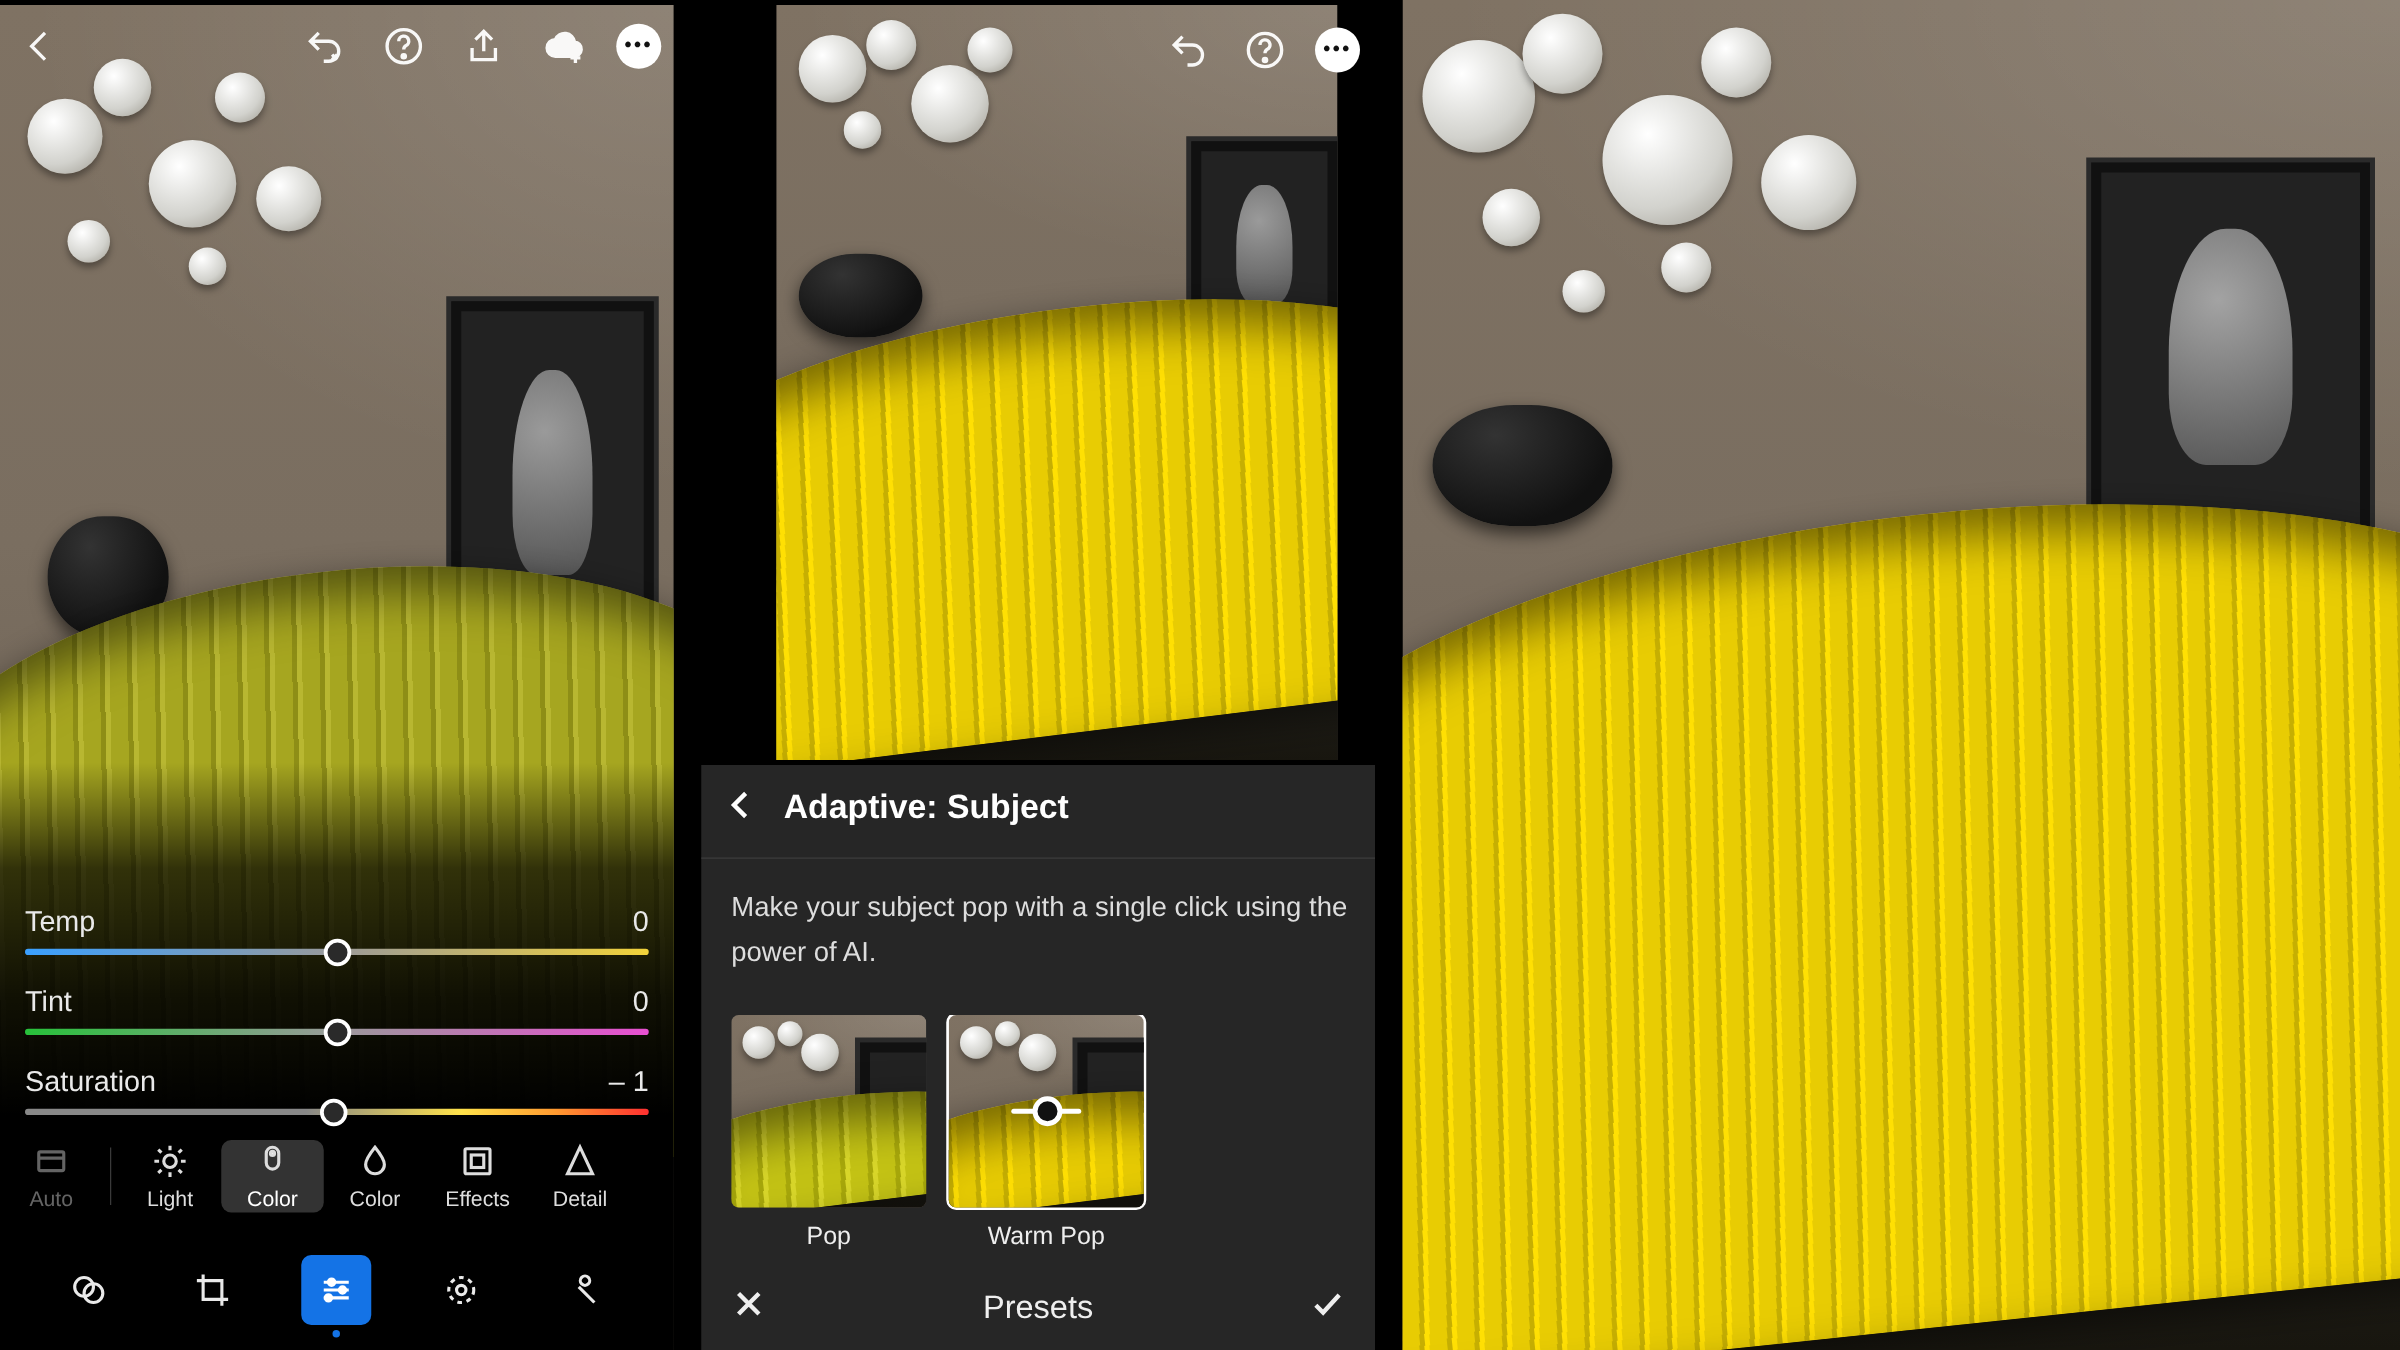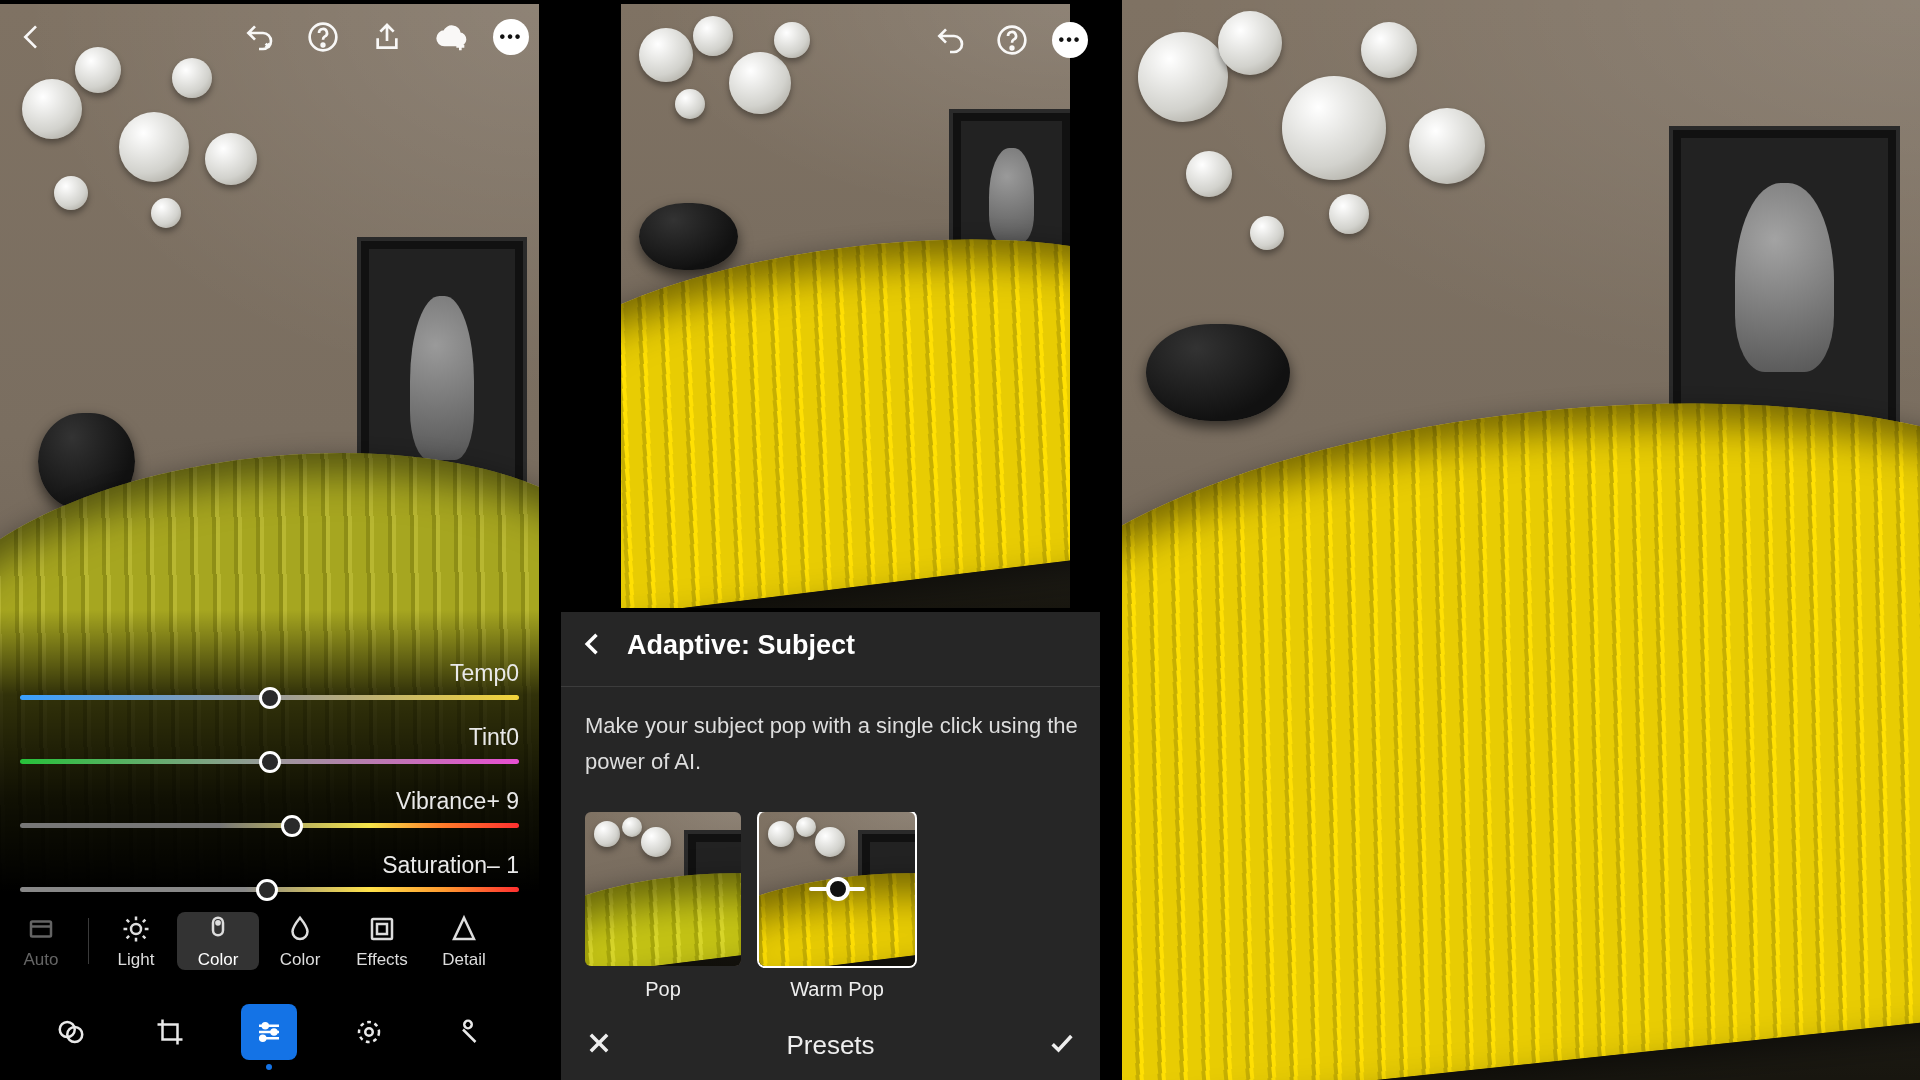--- a/index.html
+++ b/index.html
@@ -77,21 +77,21 @@
     width:36px;height:36px;border-radius:50%;background:#fff;display:flex;
     align-items:center;justify-content:center;color:#111;font-weight:700;letter-spacing:2px;
   }
   .p1-photo { position:absolute; top:4px; left:0; right:0; bottom:0; }
 
   .sliders {
     position:absolute; left:20px; right:20px; bottom:188px;
     display:flex; flex-direction:column; gap:24px; z-index:40;
   }
   .srow { }
-  .srow .lab { display:flex; justify-content:flex-end; font-size:23px; color:#e9e9e9; margin-bottom:8px;}
+  .srow .lab { display:flex; justify-content:space-between; font-size:23px; color:#e9e9e9; margin-bottom:8px;}
   .track {
     height:5px; border-radius:3px; position:relative;
   }
   .thumb {
     position:absolute; top:50%; width:22px; height:22px; border-radius:50%;
     background:#2a2a2a; border:3px solid #fff; transform:translate(-50%,-50%);
   }
   .g-temp { background:linear-gradient(90deg,#3aa0ff,#9a9a9a 50%,#f2d33a); }
   .g-tint { background:linear-gradient(90deg,#27c13a,#9a9a9a 50%,#e84fd1); }
   .g-vib  { background:linear-gradient(90deg,#777,#777 40%,#f5e54a 70%,#ff7a2a 85%,#ff3030); }
@@ -251,29 +251,20 @@
           <div class="thumb" style="left:50%"></div>
         </div>
     </div>
     <div class="srow">
       <div class="lab">
           <span>Tint</span>
         <span>0</span>
         </div>
       <div class="track g-tint">
           <div class="thumb" style="left:50%"></div>
-        </div>
-    </div>
-    <div class="srow">
-      <div class="lab">
-          <span>Vibrance</span>
-        <span>+ 9</span>
-        </div>
-      <div class="track g-vib">
-          <div class="thumb" style="left:54.5%"></div>
         </div>
     </div>
     <div class="srow">
       <div class="lab">
           <span>Saturation</span>
         <span>– 1</span>
         </div>
       <div class="track g-sat">
           <div class="thumb" style="left:49.5%"></div>
         </div>

